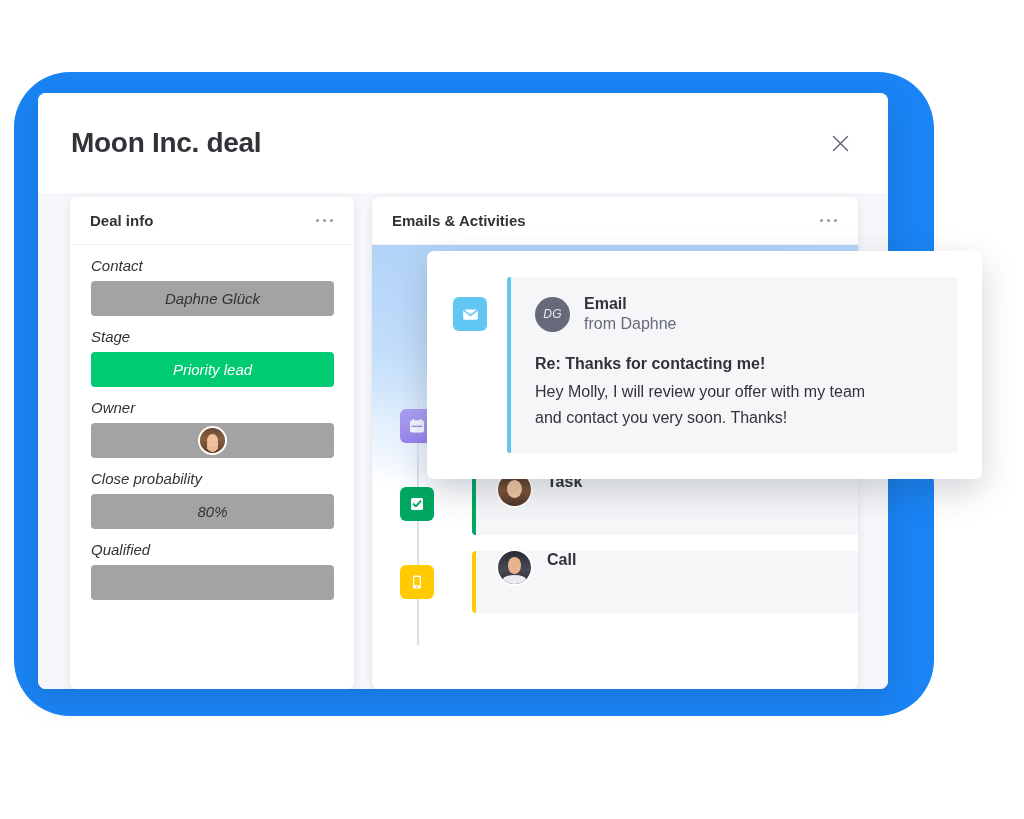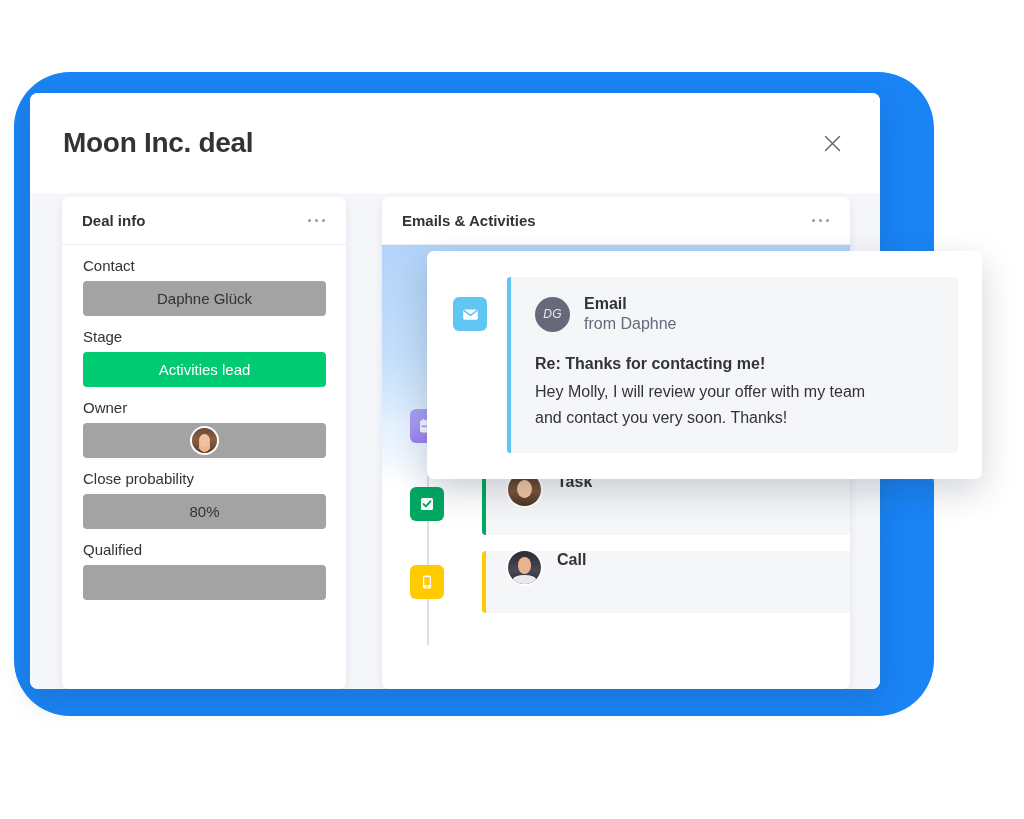--- a/index.html
+++ b/index.html
@@ -18,21 +18,21 @@
     left: 14px; top: 72px;
     width: 920px; height: 644px;
     z-index: 1;
     filter: blur(0.4px);
   }
   .blue-blob svg { display:block; width:100%; height:100%; }
 
   
   .window {
     position: absolute;
-    left: 30px; top: 93px;
+    left: 38px; top: 93px;
     width: 850px; height: 596px;
     background: #ffffff;
     border-radius: 8px;
     box-shadow: 0 10px 28px rgba(29,40,58,0.16);
     z-index: 3;
     overflow: hidden;
   }
 
   .window-header {
     height: 100px;
@@ -54,21 +54,21 @@
     cursor: pointer;
   }
   .close-btn svg { display:block; }
 
   .window-body {
     position: relative;
     height: 496px;
     background: #f6f7fb;
     padding: 4px 30px 0 32px;
     display: flex;
-    gap: 36px;
+    gap: 18px;
   }
 
   
   .card {
     background: #ffffff;
     border-radius: 7px;
     box-shadow: 0 3px 10px rgba(29,40,58,0.10);
     overflow: hidden;
   }
   .card-head {
@@ -89,21 +89,21 @@
     display: flex; gap: 3.5px; align-items: center;
     padding: 6px 2px; cursor: pointer;
   }
   .dots i {
     display:block; width: 3.5px; height: 3.5px;
     border-radius: 50%; background: #9699a6;
   }
 
   
   .deal-card { width: 284px; flex: 0 0 284px; }
-  .deal-fields { padding: 12px 20px 0 21px; }
+  .deal-fields { padding: 12px 20px 0 21px; font-style: italic; }
   .field { margin-bottom: 12px; }
   .field-label {
     font-size: 15px;
     color: #323338;
     margin-bottom: 7px;
   }
   .field-value {
     height: 35px;
     background: #a3a3a3;
     border-radius: 4px;
@@ -307,21 +307,21 @@
         </div>
         <div class="deal-fields">
 
           <div class="field">
             <div class="field-label">Contact</div>
             <div class="field-value">Daphne Glück</div>
           </div>
 
           <div class="field">
             <div class="field-label">Stage</div>
-            <div class="field-value stage">Activities lead</div>
+            <div class="field-value stage">Priority lead</div>
           </div>
 
           <div class="field">
             <div class="field-label">Owner</div>
             <div class="field-value owner-cell">
               <span class="avatar-sm">
                 <span class="hair"></span>
                   <span class="face"></span>
               </span>
             </div>

